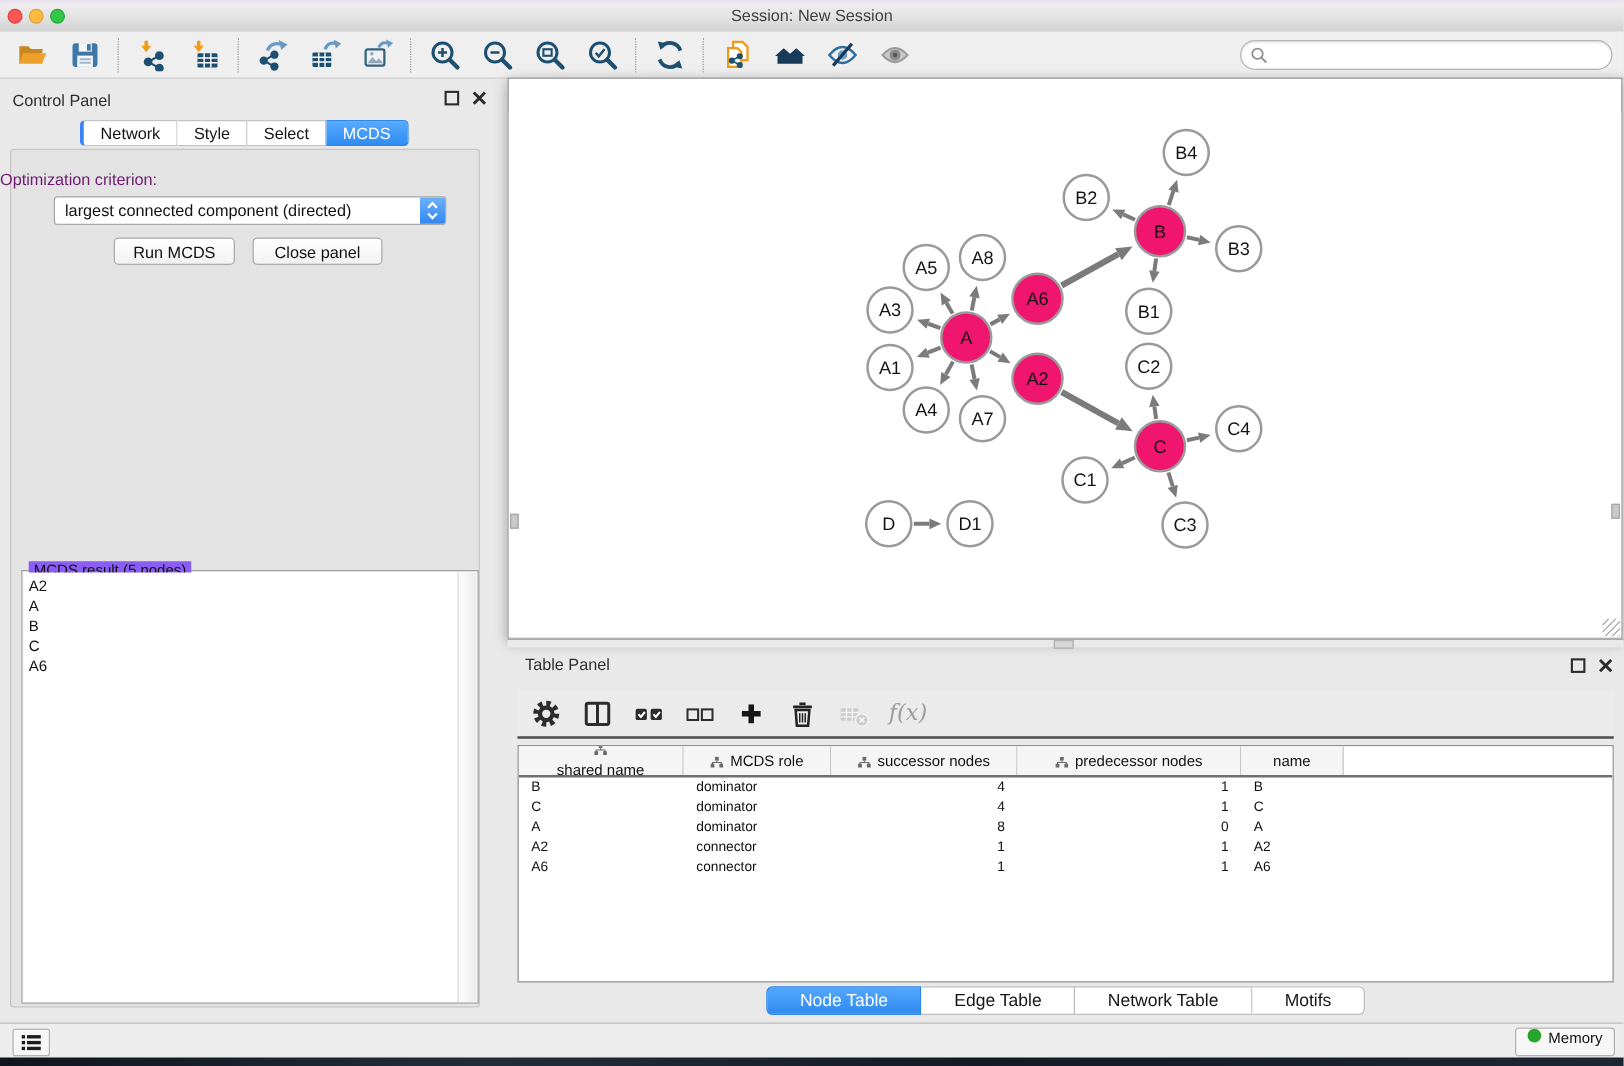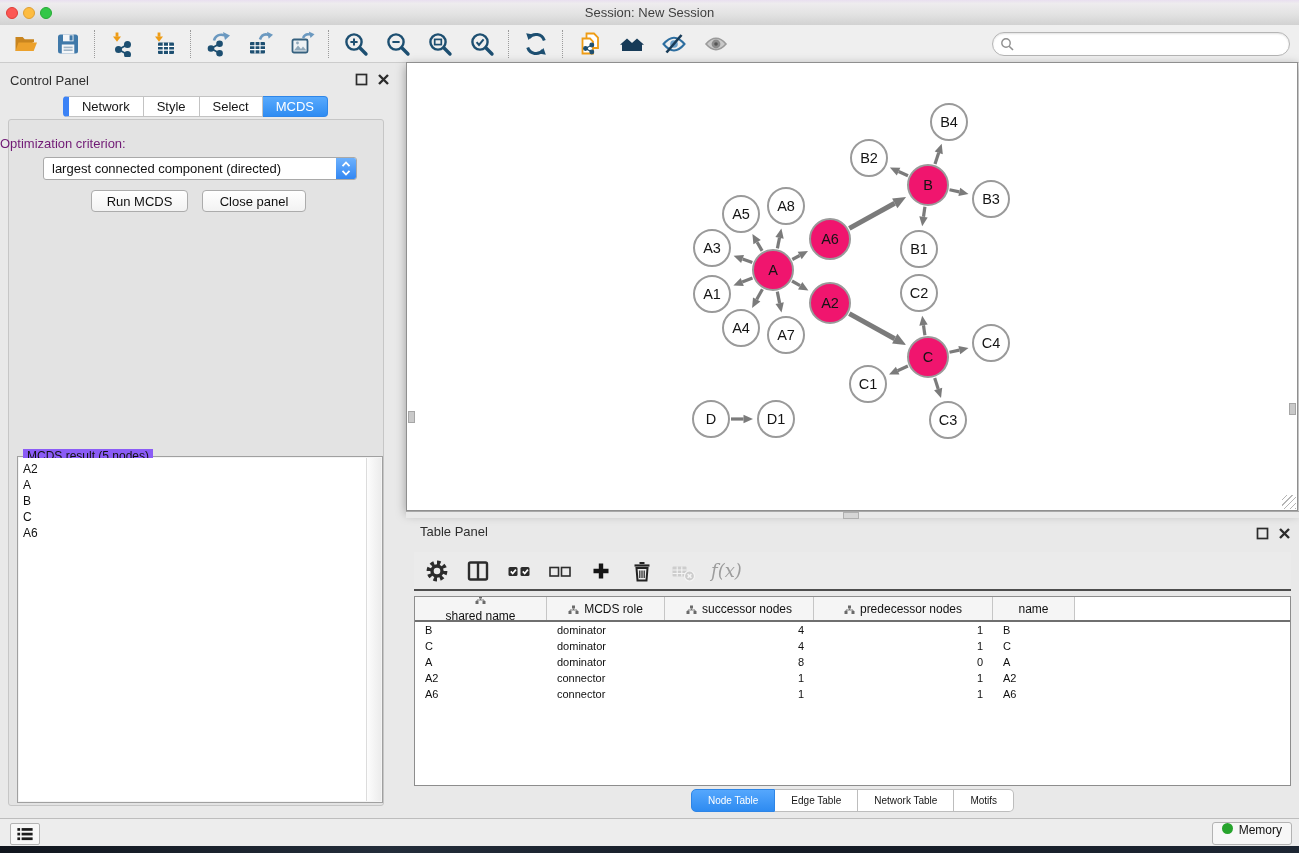--- a/index.html
+++ b/index.html
@@ -31,21 +31,21 @@
     font-family:"Liberation Sans",sans-serif;}
   
   .panel-title{font-size:13px;color:#2e2e2e;}
   .win-btn{width:13px;height:13px;display:inline-block;cursor:pointer;}
   
   .cp-header{left:10px;top:71px;width:375px;height:18px;display:flex;align-items:center;}
   .cp-btns{left:355px;top:72px;display:flex;gap:9px;}
   .cp-tabs{left:0px;top:96px;width:391px;display:flex;justify-content:center;}
   .tab{height:19px;line-height:19px;padding:0 13px;font-size:13px;color:#151515;background:#fff;
     border:1px solid #c3c3c3;border-left:none;cursor:pointer;}
-  .tab:first-child{border-left:6px solid #3b82f6;border-radius:4px 0 0 4px;}
+  .tab:first-child{border-left:3px solid #3b82f6;border-radius:4px 0 0 4px;}
   .tab:last-child{border-radius:0 4px 4px 0;}
   .tab.active{background:linear-gradient(#58aafd,#2f8cf2);color:#fff;border-color:#2f86e8;}
   .cp-content{left:8px;top:119px;width:374px;height:685px;background:#e3e3e3;
     border:1px solid #c6c6c6;border-radius:3px;}
   .opt-label{left:0;top:136px;width:391px;text-align:left;font-size:13px;color:#701a75;}
   .combo{left:43px;top:157px;width:314px;height:23px;background:#fff;border:1px solid #a9a9a9;
     border-radius:3px;box-sizing:border-box;display:flex;align-items:center;cursor:pointer;}
   .combo .val{flex:1;font-size:13px;color:#111;padding-left:8px;white-space:nowrap;overflow:hidden;}
   .combo .cap{width:20px;height:21px;background:linear-gradient(#6db1fd,#3387f2);
     border-radius:0 2px 2px 0;display:flex;align-items:center;justify-content:center;}
@@ -84,21 +84,21 @@
   .tp-toolbar .tb-icon{width:26px;height:26px;}
   .fx{font-family:"DejaVu Serif",serif;font-style:italic;font-size:18px;color:#9c9c9c;cursor:default;}
   .table{left:414px;top:596px;width:877px;height:190px;background:#fff;border:1px solid #8d8d8d;
     box-sizing:border-box;overflow:hidden;}
   .thead{position:relative;height:23px;border-bottom:2px solid #6f6f6f;background:#fff;display:flex;}
   .th{background:#f5f5f5;border-right:1px solid #c6c6c6;display:flex;align-items:center;
     justify-content:center;gap:5px;font-size:12px;color:#111;box-sizing:border-box;cursor:pointer;}
   .trow{display:flex;height:16px;align-items:center;cursor:default;}
   .td{font-size:11px;color:#101010;box-sizing:border-box;white-space:nowrap;overflow:hidden;}
   .tp-tabs{left:406px;top:789px;width:893px;display:flex;justify-content:center;}
-  .seg{height:21px;line-height:21px;padding:0 16px;font-size:10px;color:#151515;background:#fff;
+  .seg{height:21px;line-height:21px;padding:0 26px;font-size:14px;color:#151515;background:#fff;
     border:1px solid #bdbdbd;border-left:none;cursor:pointer;}
   .seg:first-child{border-left:1px solid #bdbdbd;border-radius:5px 0 0 5px;}
   .seg:last-child{border-radius:0 5px 5px 0;}
   .seg.active{background:linear-gradient(#55a7fd,#2e8bf1);color:#fff;border-color:#2e85e6;}
   
   .statusbar{left:0;top:818px;width:1299px;height:28px;background:#ededed;border-top:1px solid #bdbdbd;}
   .list-btn{left:10px;top:823px;width:28px;height:20px;background:#f7f7f7;border:1px solid #b3b3b3;
     border-radius:2px;display:flex;align-items:center;justify-content:center;cursor:pointer;}
   .mem-btn{right:7px;top:822px;height:21px;background:#f7f7f7;border:1px solid #b3b3b3;
     border-radius:3px;display:flex;align-items:flex-start;gap:6px;padding:0 9px;cursor:pointer;}

